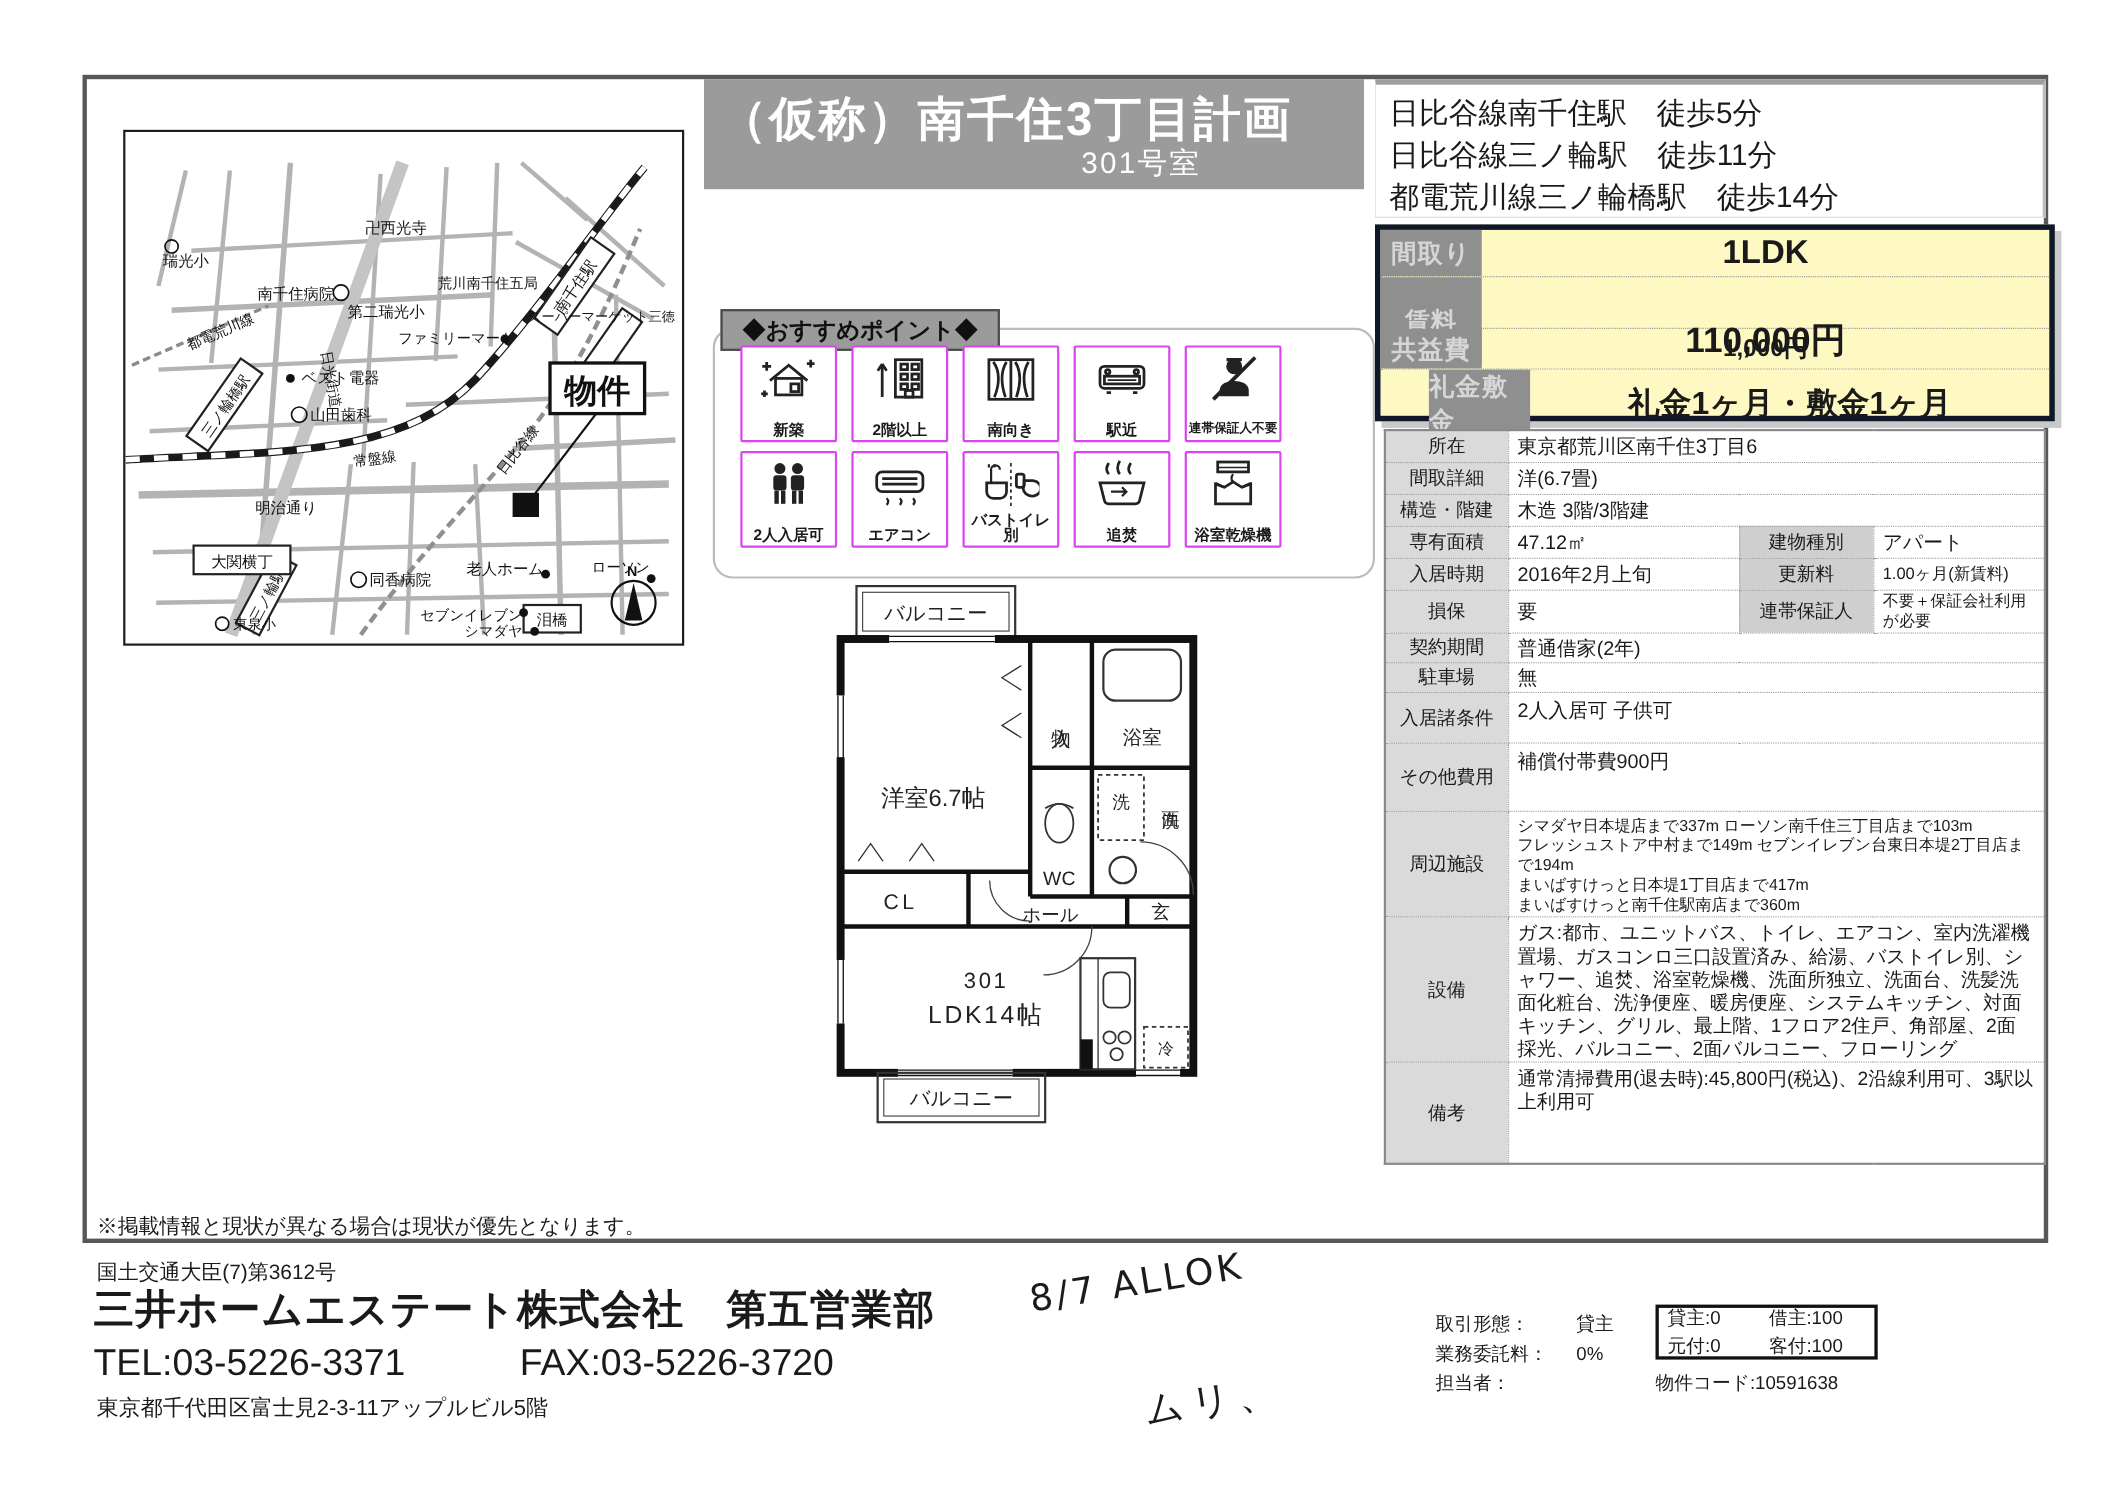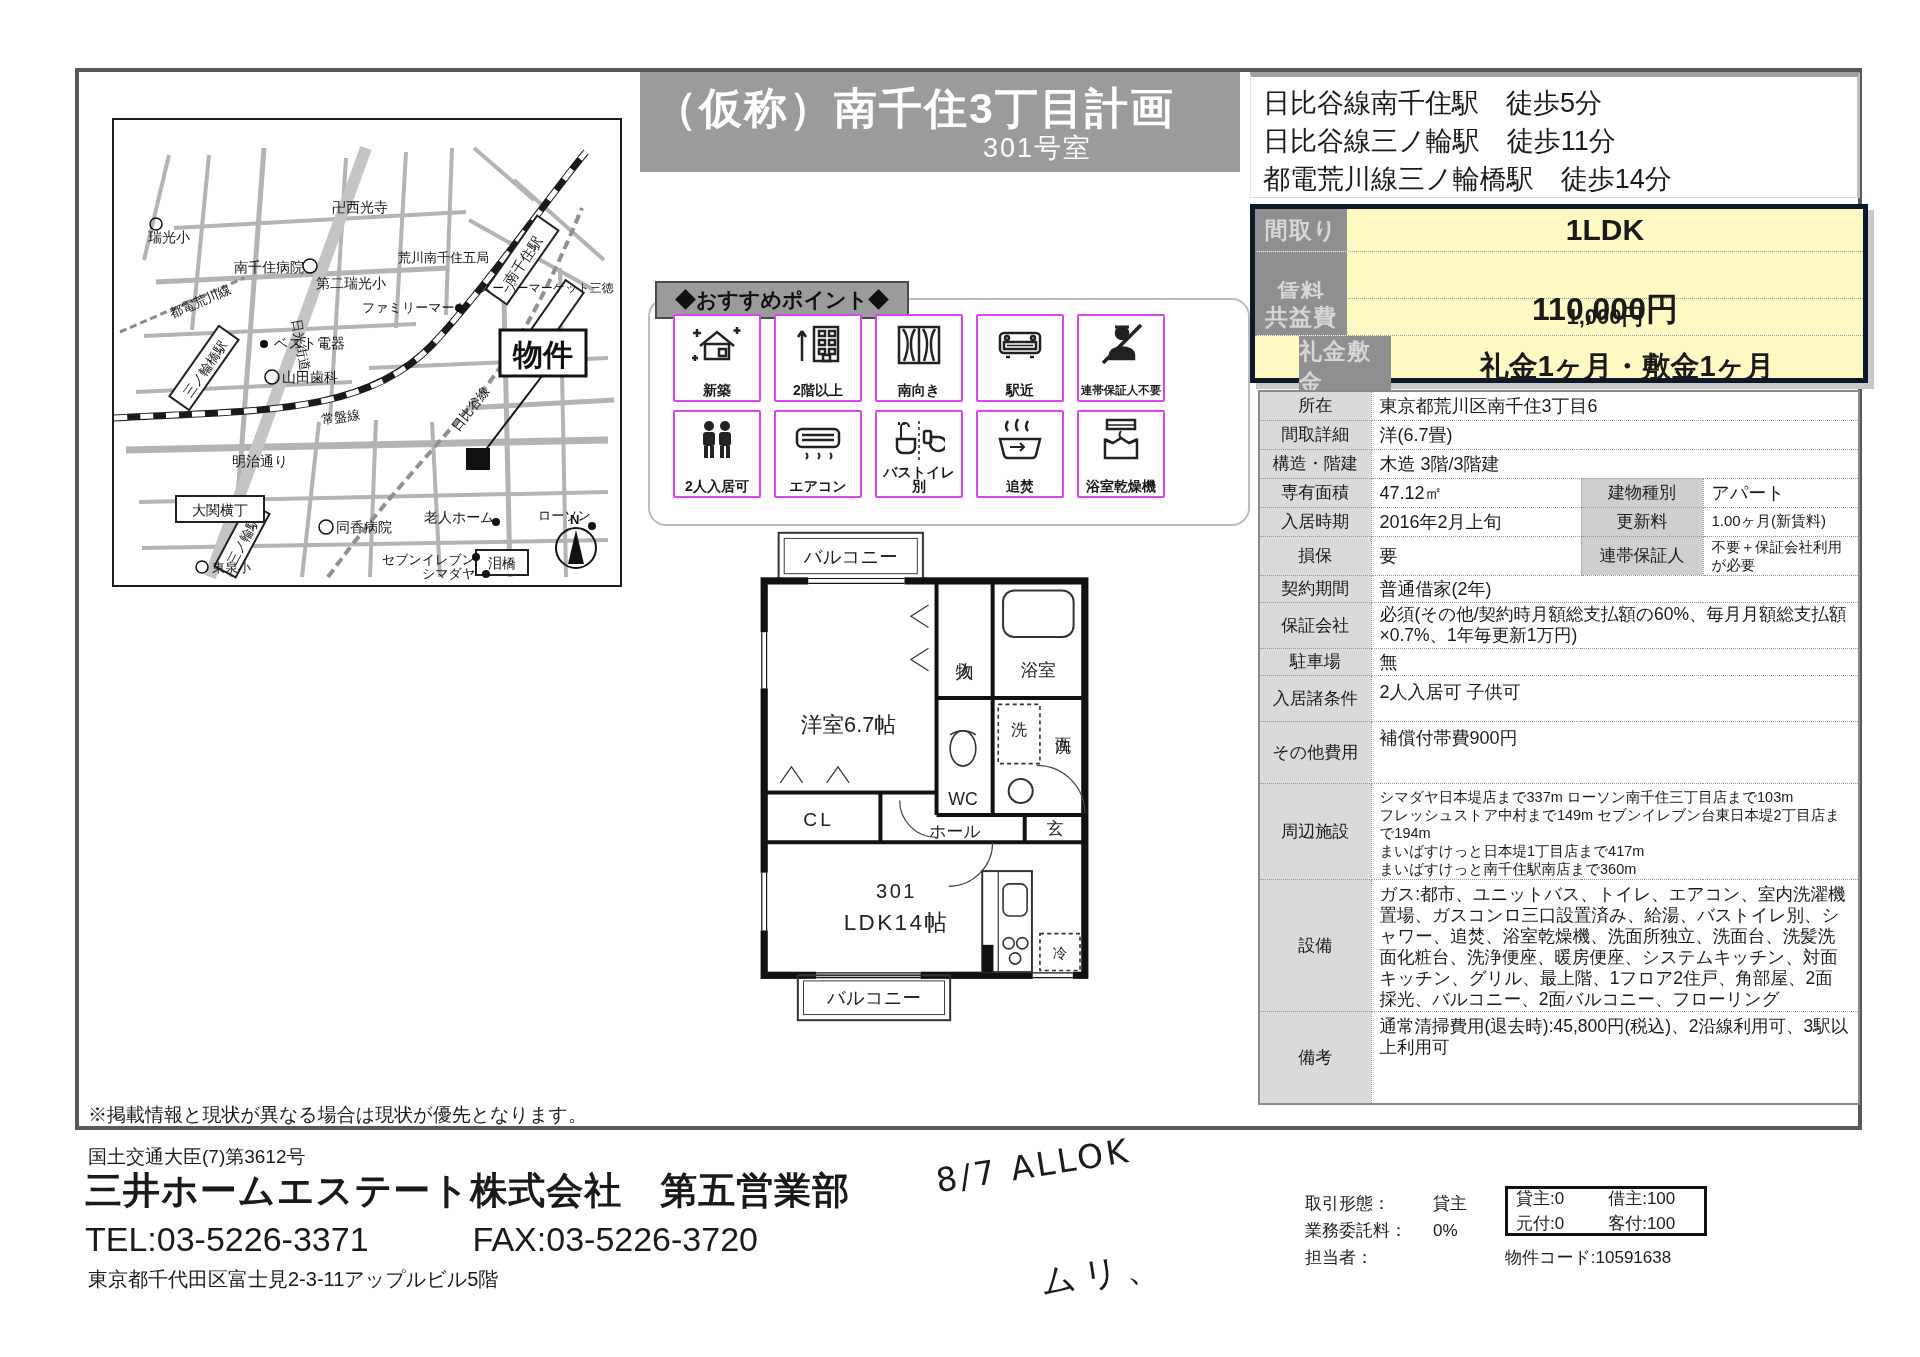--- a/index.html
+++ b/index.html
@@ -278,24 +278,20 @@
   <tr style="height:29px">
     <td class="lbl">損保</td>
         <td class="val">要</td>
     <td class="lbl2">連帯保証人</td>
         <td class="val sm">不要＋保証会社利用が必要</td>
   </tr>
   <tr style="height:26px">
         <td class="lbl">契約期間</td>
         <td class="val" colspan="3">普通借家(2年)</td>
       </tr>
-  <tr style="height:46px">
-        <td class="lbl">保証会社</td>
-        <td class="val md" colspan="3">必須(その他/契約時月額総支払額の60%、毎月月額総支払額×0.7%、1年毎更新1万円)</td>
-      </tr>
   <tr style="height:26px">
         <td class="lbl">駐車場</td>
         <td class="val" colspan="3">無</td>
       </tr>
   <tr style="height:46px">
         <td class="lbl">入居諸条件</td>
         <td class="val top" colspan="3">2人入居可 子供可</td>
       </tr>
   <tr style="height:62px">
         <td class="lbl">その他費用</td>

